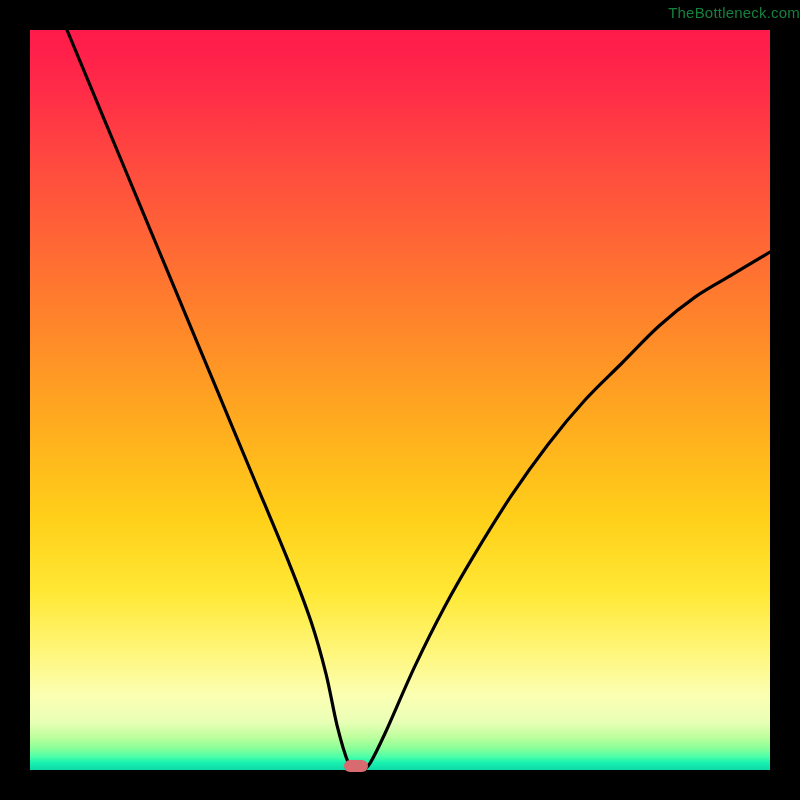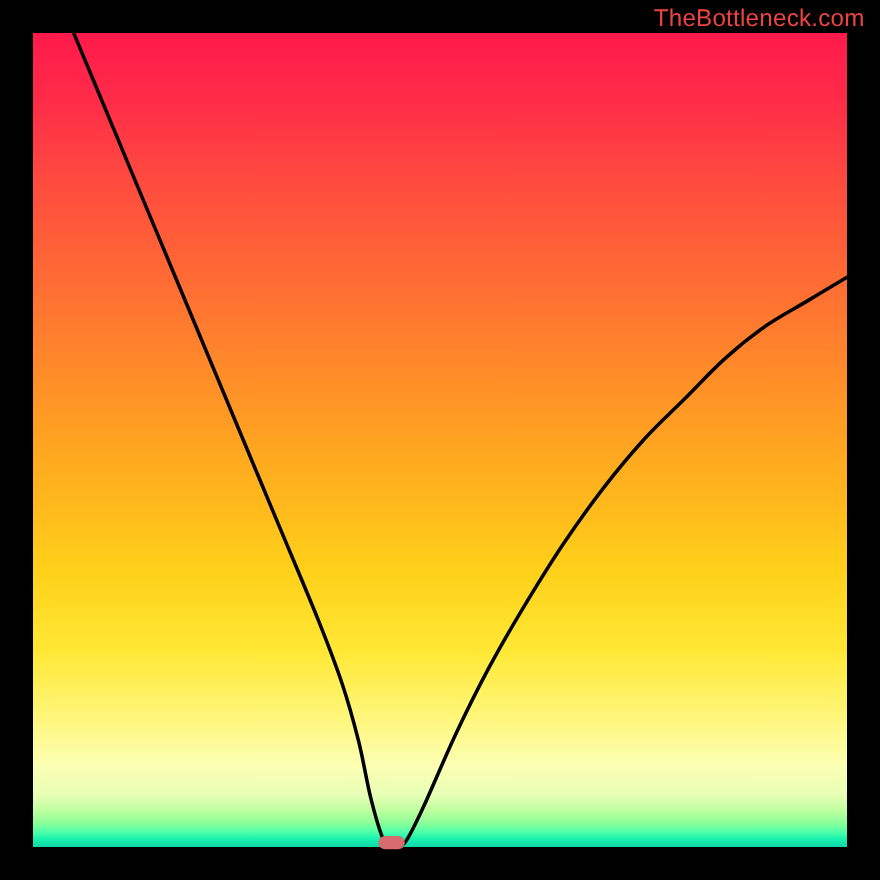--- a/index.html
+++ b/index.html
@@ -15,24 +15,24 @@
     position: absolute;
     left: 0;
     top: 0;
     width: 800px;
     height: 800px;
     background: #000;
   }
   .watermark {
     position: absolute;
     top: 4px;
-    right: 14px;
-    font-size: 22px;
+    right: 0;
+    font-size: 15px;
     font-weight: 500;
-    color: #ef4444;
+    color: #15803d;
     letter-spacing: 0.2px;
     user-select: none;
   }
   .plot {
     position: absolute;
     left: 30px;
     top: 30px;
     width: 740px;
     height: 740px;
   }

